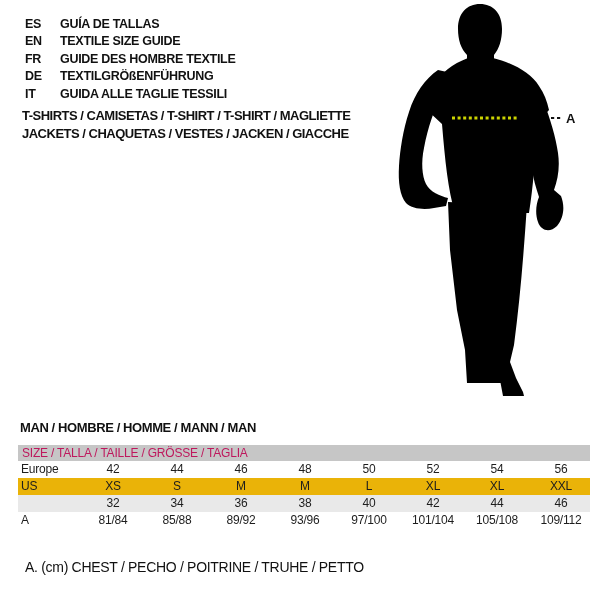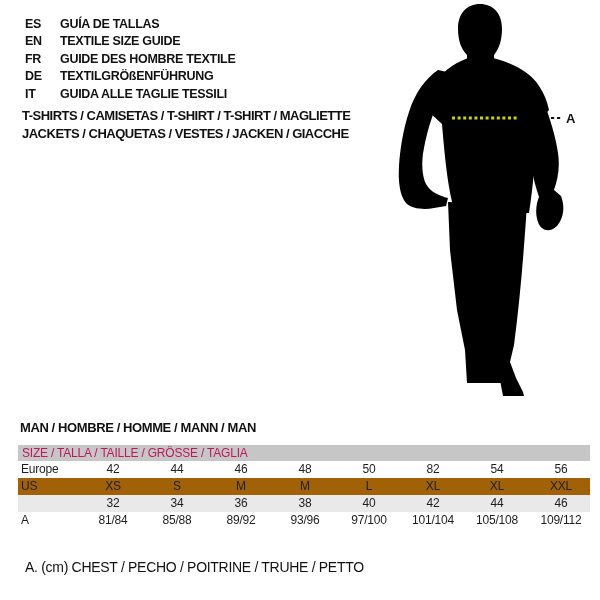--- a/index.html
+++ b/index.html
@@ -17,21 +17,21 @@
   
   .figure-svg{position:absolute;left:0;top:0;width:600px;height:600px;}
 
   
   .section-title{position:absolute;left:20px;top:420px;font-size:13px;font-weight:bold;letter-spacing:-0.4px;white-space:nowrap;}
 
   
   .size-table{position:absolute;left:18px;top:445px;width:572px;font-size:12px;letter-spacing:-0.2px;color:#1d1d1d;}
   .thead{background:#c6c6c6;height:16px;line-height:16px;padding-left:4px;color:#be185d;white-space:nowrap;}
   .trow{display:flex;height:17px;line-height:17px;}
-  .trow.row-us{background:#a16207;}
+  .trow.row-us{background:#eab308;}
   .trow.row-intl{background:#e9e9e9;}
   .tlabel{width:60px;flex:0 0 60px;padding-left:3px;text-align:left;}
   .tcell{width:64px;flex:0 0 64px;text-align:center;}
 
   
   .footnote{position:absolute;left:25px;top:559px;font-size:14px;font-weight:normal;letter-spacing:-0.3px;white-space:nowrap;}
 </style>
 </head>
 <body>
 
@@ -93,21 +93,21 @@
   <div class="size-table">
     <div class="thead">SIZE / TALLA / TAILLE / GRÖSSE / TAGLIA</div>
 
     <div class="trow row-europe">
       <span class="tlabel">Europe</span>
       <span class="tcell">42</span>
       <span class="tcell">44</span>
       <span class="tcell">46</span>
       <span class="tcell">48</span>
       <span class="tcell">50</span>
-      <span class="tcell">82</span>
+      <span class="tcell">52</span>
       <span class="tcell">54</span>
       <span class="tcell">56</span>
     </div>
 
     <div class="trow row-us">
       <span class="tlabel">US</span>
       <span class="tcell">XS</span>
       <span class="tcell">S</span>
       <span class="tcell">M</span>
       <span class="tcell">M</span>

